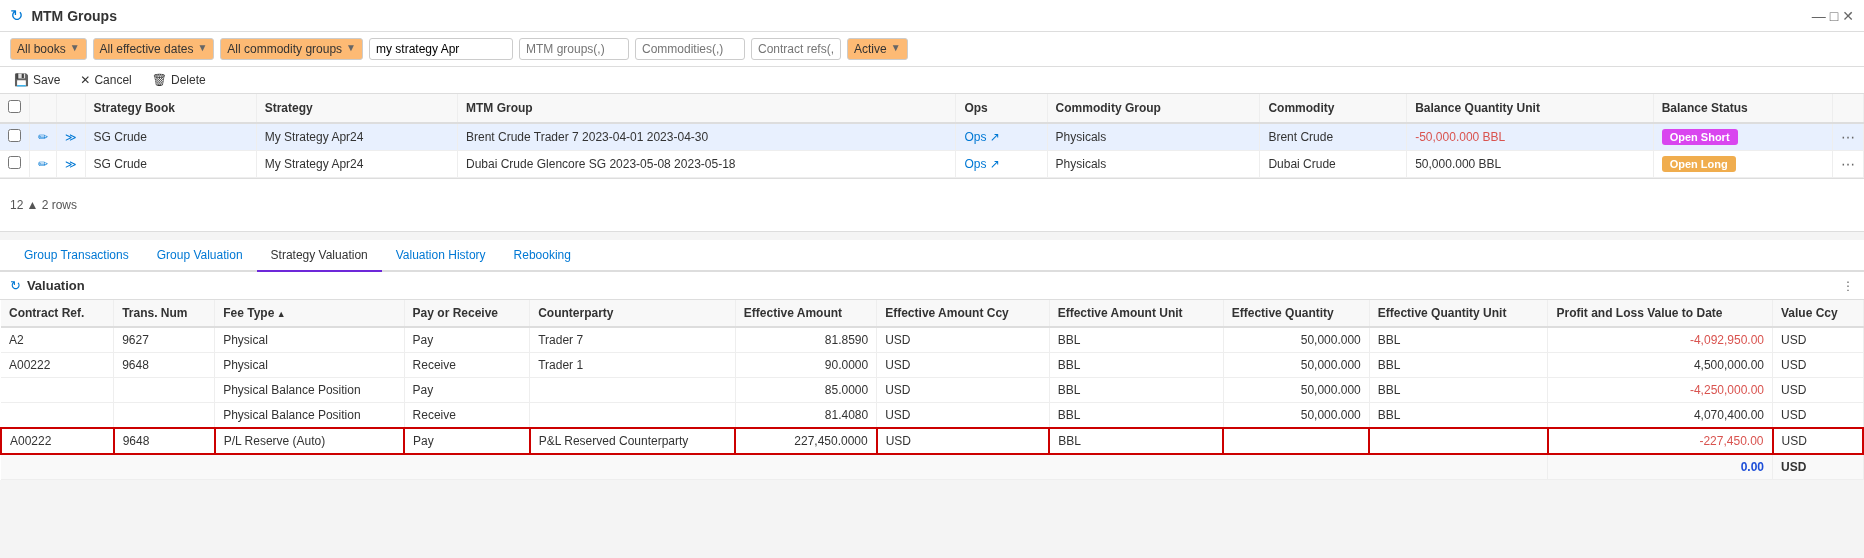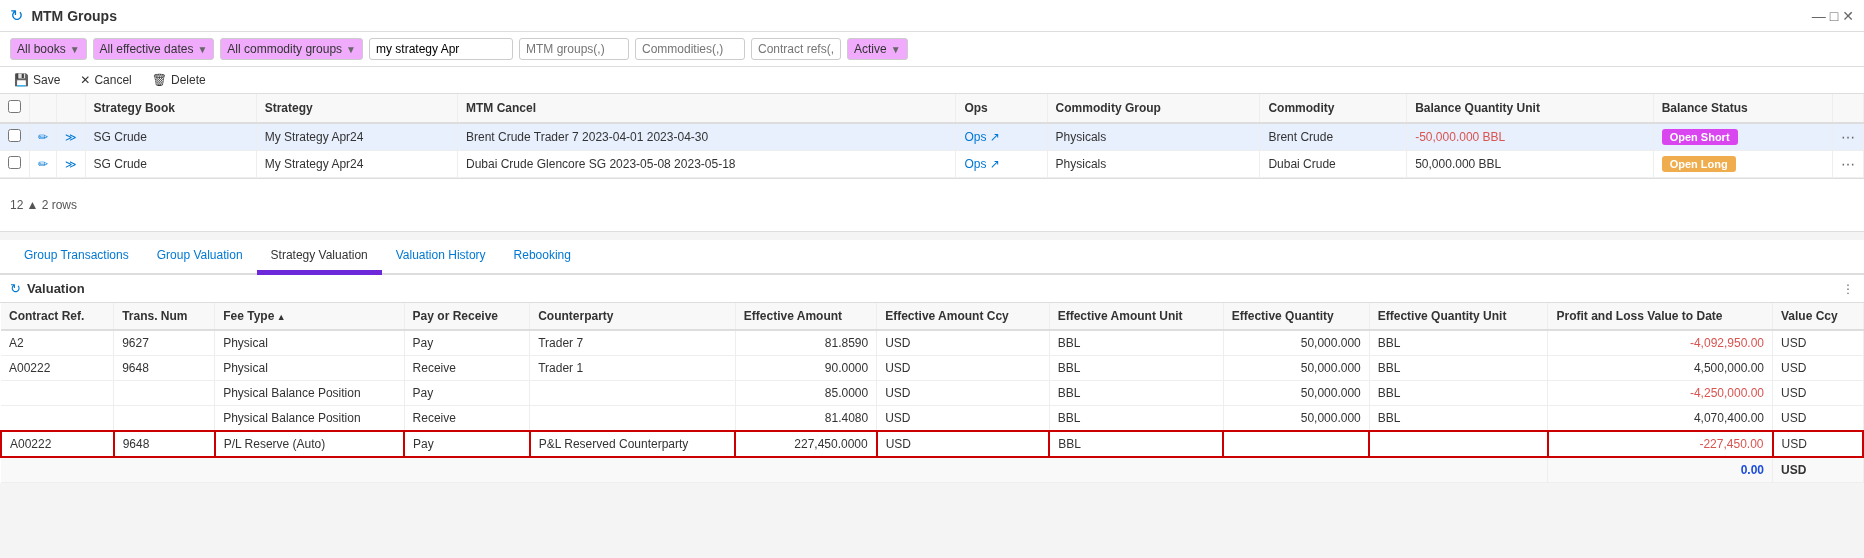--- a/index.html
+++ b/index.html
@@ -20,25 +20,25 @@
       display: flex;
       align-items: center;
       background: #fff;
       padding: 6px 10px;
       border-bottom: 1px solid #ddd;
       gap: 6px;
       flex-wrap: nowrap;
     }
     .filter-select {
       display: flex;
-      align-items: center;
+      align-items: flex-start;
       border: 1px solid #ccc;
       border-radius: 3px;
       padding: 3px 6px;
-      background: #f0abfc;
+      background: #fdba74;
       cursor: pointer;
       white-space: nowrap;
       gap: 4px;
     }
     .filter-input {
       border: 1px solid #ccc;
       border-radius: 3px;
       padding: 3px 6px;
       background: #fff;
     }
@@ -131,21 +131,21 @@
     .tab {
       padding: 8px 14px;
       cursor: pointer;
       color: #0078d4;
       border-bottom: 2px solid transparent;
       margin-bottom: -2px;
       white-space: nowrap;
     }
     .tab.active {
       color: #333;
-      border-bottom: 5px solid #6d28d9;
+      border-bottom: 2px solid #6d28d9;
       font-weight: 500;
     }
     
     .section-header {
       display: flex;
       align-items: center;
       background: #fff;
       padding: 6px 10px;
       border-bottom: 1px solid #ddd;
       gap: 6px;
@@ -245,21 +245,21 @@
 
 <div class="main-table-container">
   <table class="main-table">
     <thead>
       <tr>
         <th style="width:28px;"><input type="checkbox" style=""></th>
         <th style="width:24px;"></th>
         <th style="width:24px;"></th>
         <th>Strategy Book</th>
         <th>Strategy</th>
-        <th>MTM Cancel</th>
+        <th>MTM Group</th>
         <th>Ops</th>
         <th>Commodity Group</th>
         <th>Commodity</th>
         <th>Balance Quantity Unit</th>
         <th>Balance Status</th>
         <th style="width:24px;"></th>
       </tr>
     </thead>
     <tbody id="main-tbody">
     <tr class="row-selected">

